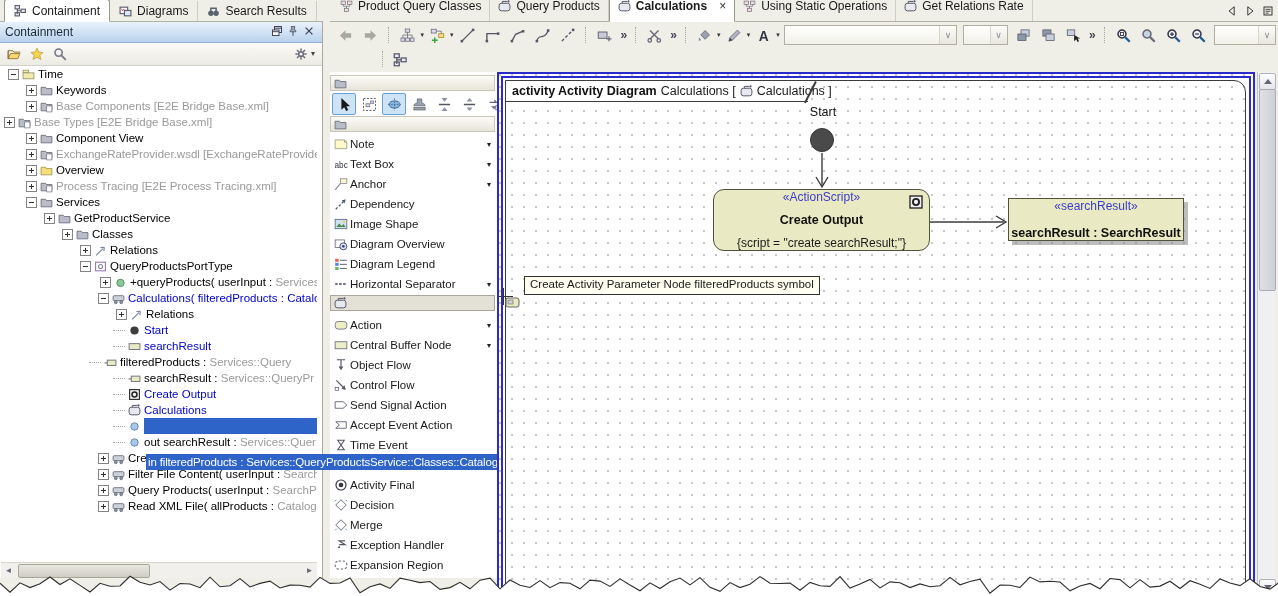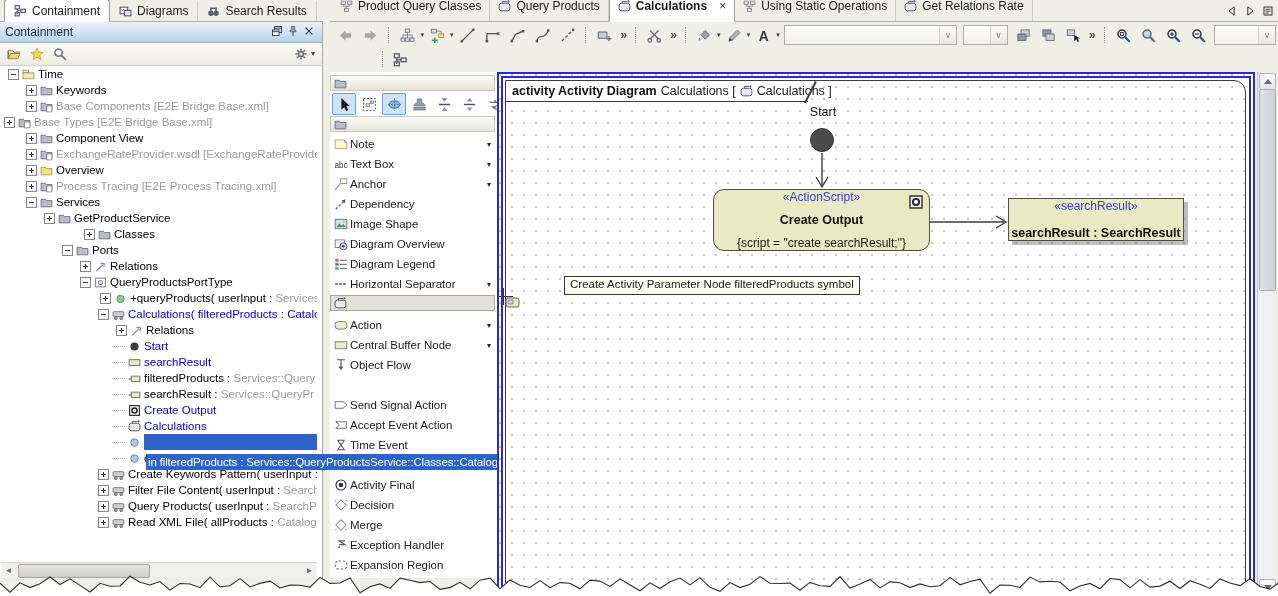--- a/index.html
+++ b/index.html
@@ -112,21 +112,21 @@
   .node{position:absolute;background:#e9eac3;border:1.5px solid #51513e;box-sizing:border-box;
         display:flex;flex-direction:column;align-items:center;justify-content:space-between;}
   #action-node{left:214px;top:115px;width:217px;height:62px;border-radius:11px;gap:1px;}
   #buffer-node{left:509px;top:124px;width:176px;height:43px;box-shadow:4px 4px 0 rgba(125,125,125,.5);gap:1px;}
   .stereo{color:#3c3ccc;font-size:12px;}
   .nname{font-weight:bold;font-size:12.5px;color:#101010;}
   .nbody{font-size:12px;color:#1a1a1a;}
   #action-badge{position:absolute;top:4px;right:5px;}
   #conn{position:absolute;left:0;top:0;z-index:5;pointer-events:none;}
   #dtooltip{position:absolute;left:25px;top:202px;height:17px;line-height:15px;background:#fffef0;
-            border:1px solid #333;padding:0 5px;font-size:11.5px;white-space:nowrap;z-index:20;margin-left:40px;}
+            border:1px solid #333;padding:0 5px;font-size:11.5px;white-space:nowrap;z-index:20;}
   #ghost{position:absolute;left:0;top:214px;width:30px;height:26px;z-index:20;}
 
   
   #vscroll{position:absolute;left:1257px;top:72px;width:18px;height:524px;background:#eef0f2;
            border-left:1px solid #c4c2ba;box-sizing:border-box;}
   .varr{position:absolute;left:1px;width:15px;height:15px;background:linear-gradient(#fcfcfc,#e4e6ea);
         border:1px solid #b0b2b8;border-radius:2px;display:flex;align-items:center;justify-content:center;}
   .tri-up{width:0;height:0;border-left:4px solid transparent;border-right:4px solid transparent;border-bottom:5px solid #667;}
   .tri-dn{width:0;height:0;border-left:4px solid transparent;border-right:4px solid transparent;border-top:5px solid #667;}
   #vthumb{position:absolute;left:1px;top:17px;width:15px;height:200px;background:linear-gradient(90deg,#dfe1e5,#cdd0d6);
@@ -334,41 +334,30 @@
           <span class="slot">
             <span class="exp plus"></span>
           </span>
           <span class="ic">
             <svg width="13" height="13" viewBox="0 0 12 12">
               <path d="M1 3h4l1 1.2h5V10H1z" fill="#b9bdc9" stroke="#5a5e6a" stroke-width="0.7"></path>
             </svg>
           </span>
           <span class="lbl t-k">GetProductService</span>
         </div>
-        <div class="trow" style="padding-left:80px">
+        <div class="trow" style="padding-left:58px">
           <span class="slot">
             <span class="exp plus"></span>
           </span>
           <span class="ic">
             <svg width="13" height="13" viewBox="0 0 12 12">
               <path d="M1 3h4l1 1.2h5V10H1z" fill="#b9bdc9" stroke="#5a5e6a" stroke-width="0.7"></path>
             </svg>
           </span>
           <span class="lbl t-k">Classes</span>
-        </div>
-        <div class="trow" style="padding-left:58px">
-          <span class="slot">
-            <span class="exp"></span>
-          </span>
-          <span class="ic">
-            <svg width="13" height="13" viewBox="0 0 12 12">
-              <path d="M1 3h4l1 1.2h5V10H1z" fill="#b9bdc9" stroke="#5a5e6a" stroke-width="0.7"></path>
-            </svg>
-          </span>
-          <span class="lbl t-k">Ports</span>
         </div>
         <div class="trow" style="padding-left:76px">
           <span class="slot">
             <span class="exp plus"></span>
           </span>
           <span class="ic">
             <svg width="13" height="13" viewBox="0 0 12 12">
               <path d="M2 10.5L8.3 4.2" stroke="#7787a5" stroke-width="1.1"></path>
               <path d="M9.5 3L5.9 3.4M9.5 3l-.4 3.6" stroke="#7787a5" stroke-width="1.1" fill="none"></path>
             </svg>
@@ -434,21 +423,21 @@
         </div>
         <div class="trow" style="padding-left:112px">
           <span class="stub"></span>
           <span class="ic">
             <svg width="13" height="13" viewBox="0 0 12 12">
               <rect x="1" y="3.4" width="10" height="5.4" fill="#e9eac3" stroke="#667" stroke-width="0.8"></rect>
             </svg>
           </span>
           <span class="lbl t-b">searchResult</span>
         </div>
-        <div class="trow" style="padding-left:112px">
+        <div class="trow" style="padding-left:88px">
           <span class="stub"></span>
           <span class="ic">
             <svg width="13" height="13" viewBox="0 0 12 12">
               <path d="M0.5 6.4H3" stroke="#667"></path>
               <rect x="3" y="3.8" width="8" height="5" fill="#e9eac3" stroke="#667" stroke-width="0.8"></rect>
             </svg>
           </span>
           <span class="lbl t-k">filteredProducts :<span class="suf"> Services::Query</span></span>
         </div>
         <div class="trow" style="padding-left:112px">
@@ -1035,20 +1024,30 @@
       </div>
       <div class="pitem" style="top:283px">
         <span class="ic">
           <svg width="14" height="14" viewBox="0 0 12 12">
             <path d="M2.5 1.5h7M6 1.5v6" stroke="#556"></path>
             <path d="M6 10.5L3.9 7.2h4.2z" fill="#556"></path>
           </svg>
         </span>
         <span class="pl">Object Flow</span>
       </div>
+      <div class="pitem" style="top:303px">
+        <span class="ic">
+          <svg width="14" height="14" viewBox="0 0 12 12">
+            <path d="M2 2l5.5 5.5" stroke="#556"></path>
+            <path d="M10.2 10.2L6.3 8.9l2.6-2.6z" fill="#556"></path>
+            <rect x="1" y="8" width="3" height="2.5" fill="#fff" stroke="#556" stroke-width="0.6"></rect>
+          </svg>
+        </span>
+        <span class="pl">Control Flow</span>
+      </div>
       <div class="pitem" style="top:323px">
         <span class="ic">
           <svg width="14" height="14" viewBox="0 0 12 12">
             <path d="M1 3.2h6.8L11 6 7.8 8.8H1z" fill="#fff" stroke="#667" stroke-width="0.8"></path>
           </svg>
         </span>
         <span class="pl">Send Signal Action</span>
       </div>
       <div class="pitem" style="top:343px">
         <span class="ic">

